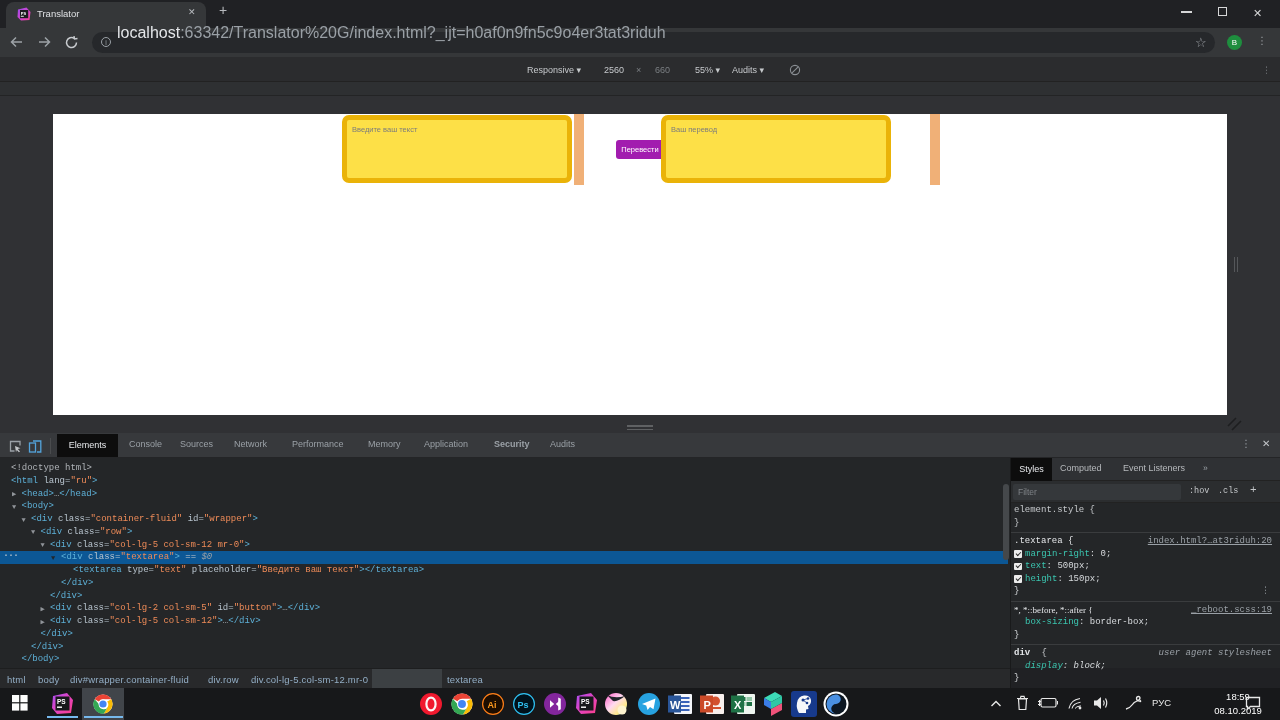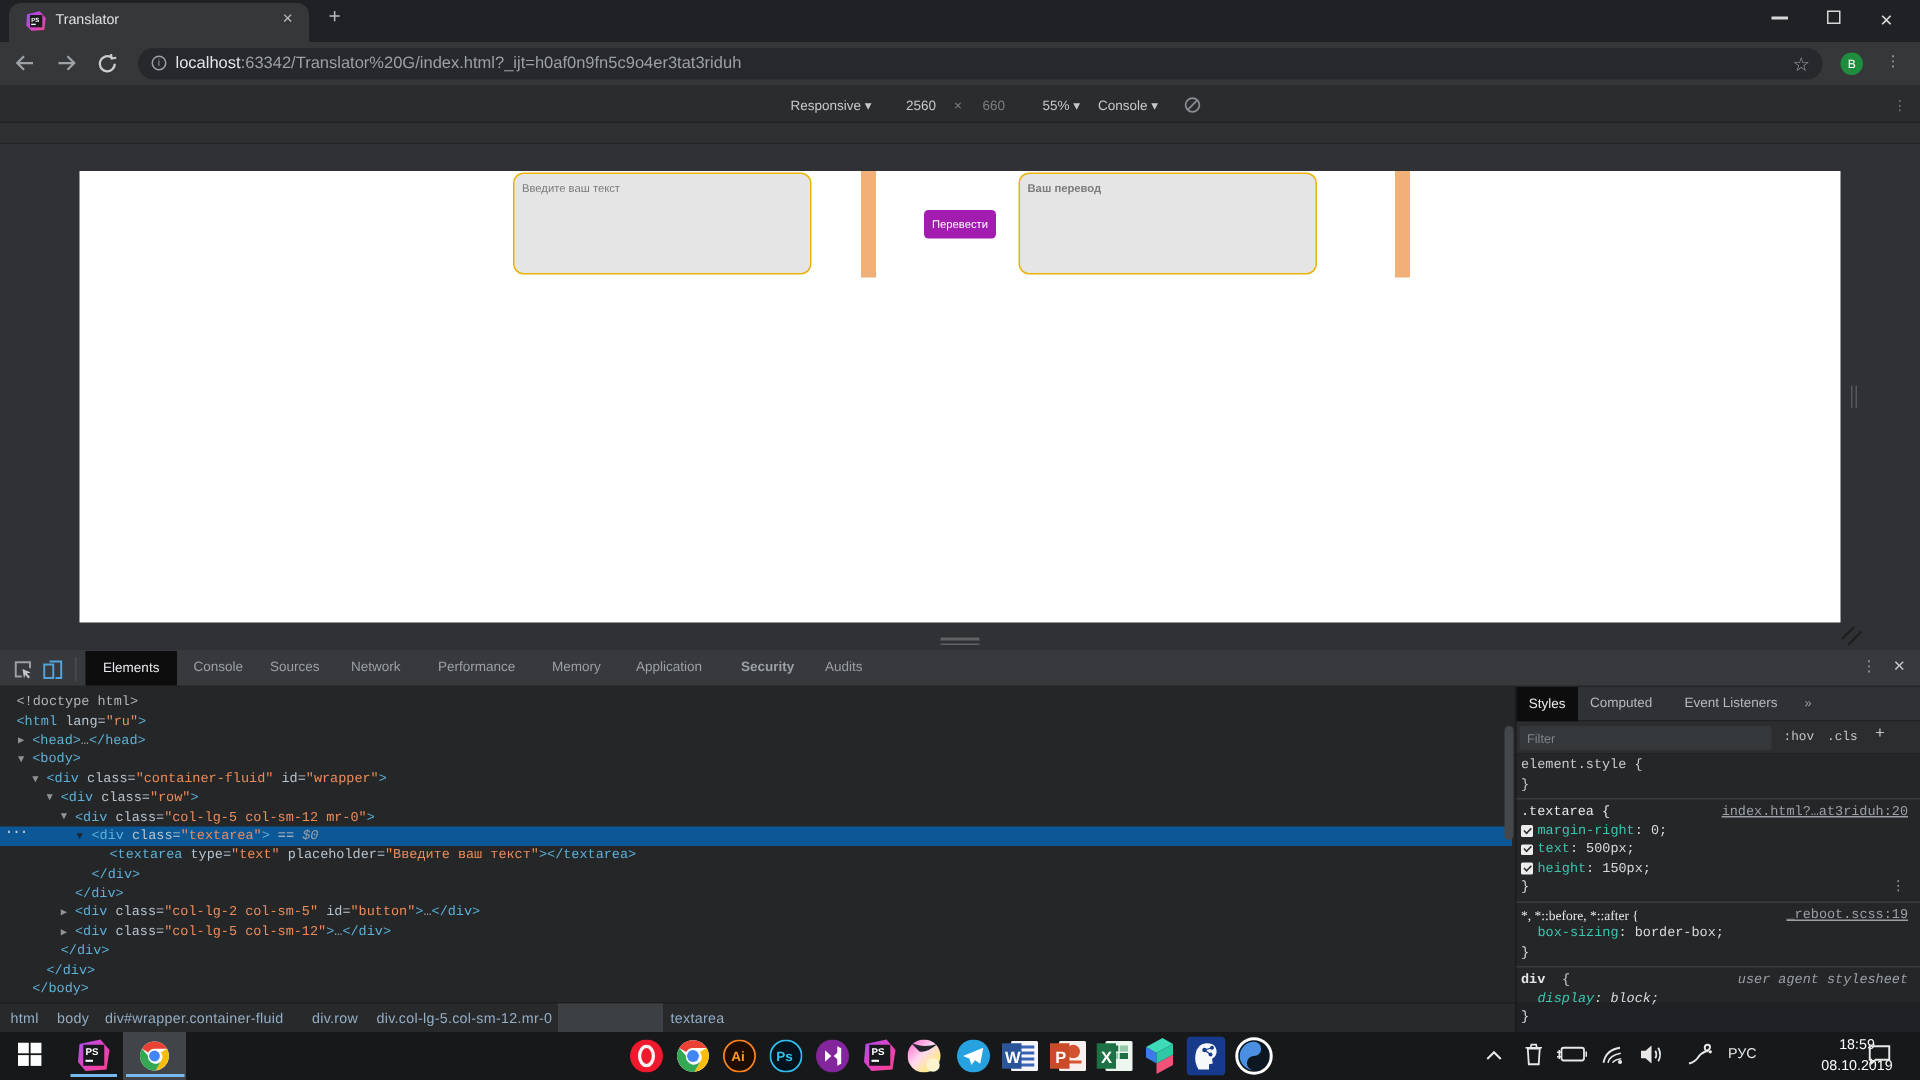--- a/index.html
+++ b/index.html
@@ -12,35 +12,35 @@
   
   #titlebar { left:0; top:0; width:1280px; height:28px; background:#202124; }
   #tab { left:6px; top:2px; width:200px; height:26px; background:#353739; border-radius:8px 8px 0 0; }
   #tabtitle { left:37px; top:7.5px; font-size:9.5px; color:#dfe1e4; }
   #tabclose { left:188px; top:7px; font-size:9px; color:#b7babe; }
   #newtab { left:219px; top:2px; font-size:14px; color:#b7babe; font-weight:400; }
   .winbtn { top:5px; color:#d6d7d8; font-size:9px; }
 
   #navbar { left:0; top:28px; width:1280px; height:29px; background:#353739; }
   #urlpill { left:92px; top:32px; width:1123px; height:21px; background:#26282b; border-radius:11px; }
-  #urltext { left:105px; top:36px; font-size:11px; color:#9aa0a6; }
+  #urltext { left:105px; top:24px; font-size:16px; color:#9aa0a6; }
   #urltext b { color:#e4e6e9; font-weight:normal; }
 
   #devicebar { left:0; top:57px; width:1280px; height:25px; background:#2b2c2e; border-bottom:1px solid #222; }
   .dbtxt { top:64.5px; font-size:9px; color:#c6c9cc; }
   .dbgray { color:#7b7f83; }
 
   #ruler { left:0; top:82px; width:1280px; height:14px; background:#2e3032; border-bottom:1px solid #232425; }
   .tick { top:83px; width:1px; height:12px; background:#4e5052; }
 
   #emu { left:0; top:96px; width:1280px; height:337px; background:#303134; }
   #page { left:53px; top:18px; width:1174px; height:301px; background:#ffffff; }
 
   
-  .ta { position:absolute; top:1px; width:199px; height:68px; background:#e5e5e5; border:1px solid #eab308; border-radius:7px; }
+  .ta { position:absolute; top:1px; width:230px; height:68px; background:#fde047; border:5px solid #eab308; border-radius:7px; }
   .ph { position:absolute; top:5px; left:5px; font-size:7.5px; color:#7c7c7c; }
   .obar { position:absolute; top:0; width:10px; height:70.5px; background:#f0b077; }
   #btn { position:absolute; left:563px; top:26px; width:48px; height:19px; background:#a21caf; border-radius:3px; color:#fff; font-size:7.5px; text-align:center; line-height:19px; }
 
   #handle { left:627px; top:329px; width:26px; height:6px; }
   #handle div { height:1.5px; background:#5f6163; margin-bottom:2px; }
 
   
   #dtbar { left:0; top:433px; width:1280px; height:25px; background:#37393c; border-bottom:1px solid #242527; }
   .dttab { top:439px; font-size:9px; color:#9aa0a6; }
@@ -128,21 +128,21 @@
   <div class="abs" style="left:1195px;top:35px;color:#9da1a6;font-size:13px;">☆</div>
   <div class="abs" style="left:1227px;top:35px;width:15px;height:15px;border-radius:50%;background:#1e8e3e;color:#fff;font-size:8px;text-align:center;line-height:15px;">B</div>
   <div class="abs" style="left:1257px;top:35px;color:#9da1a6;font-size:10px;">⋮</div>
 
   <div id="devicebar" class="abs"></div>
   <div class="dbtxt abs" style="left:527px;">Responsive ▾</div>
   <div class="dbtxt abs" style="left:604px;">2560</div>
   <div class="dbtxt abs dbgray" style="left:636px;">×</div>
   <div class="dbtxt abs dbgray" style="left:655px;">660</div>
   <div class="dbtxt abs" style="left:695px;">55% ▾</div>
-  <div class="dbtxt abs" style="left:732px;">Console ▾</div>
+  <div class="dbtxt abs" style="left:732px;">Audits ▾</div>
   <svg class="abs" style="left:789px;top:64px;" width="12" height="12" viewBox="0 0 12 12">
     <circle cx="6" cy="6" r="4.6" fill="none" stroke="#8a8f94" stroke-width="1.1"></circle>
     <path d="M2.8 9.2 L9.2 2.8" stroke="#8a8f94" stroke-width="1.1"></path>
   </svg>
   <div class="dbtxt abs dbgray" style="left:1262px;">⋮</div>
 
   <div id="ruler" class="abs">
       <div class="tick abs" style="left:4px;"></div>
       <div class="tick abs" style="left:54px;"></div>
       <div class="tick abs" style="left:309px;"></div>
@@ -162,21 +162,21 @@
       <div class="tick abs" style="left:1254px;"></div>
     </div>
 
   <div id="emu" class="abs">
     <div id="page" class="abs">
       <div class="ta" style="left:289px;">
           <div class="ph">Введите ваш текст</div>
         </div>
       <div class="obar" style="left:520.5px;"></div>
       <div id="btn">Перевести</div>
-      <div class="ta" style="left:626px;font-weight:bold;">
+      <div class="ta" style="left:608px;">
           <div class="ph">Ваш перевод</div>
         </div>
       <div class="obar" style="left:876.5px;"></div>
     </div>
     <div id="handle" class="abs">
         <div></div>
         <div></div>
       </div>
     <div class="abs" style="left:1233.5px;top:161px;width:1.5px;height:15px;background:#55575a;"></div>
     <div class="abs" style="left:1236.5px;top:161px;width:1.5px;height:15px;background:#55575a;"></div>

